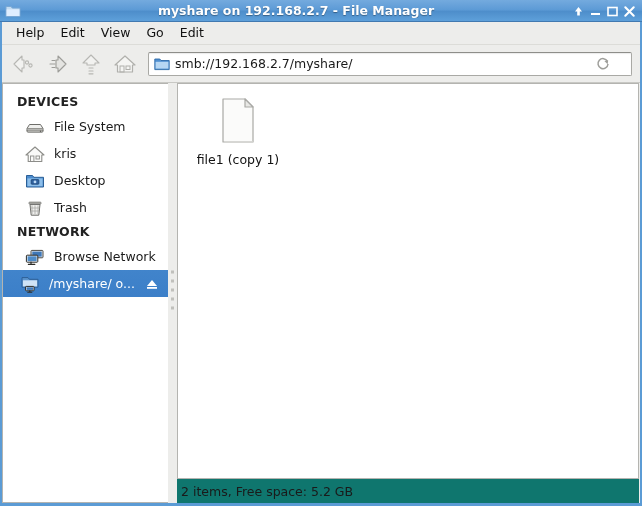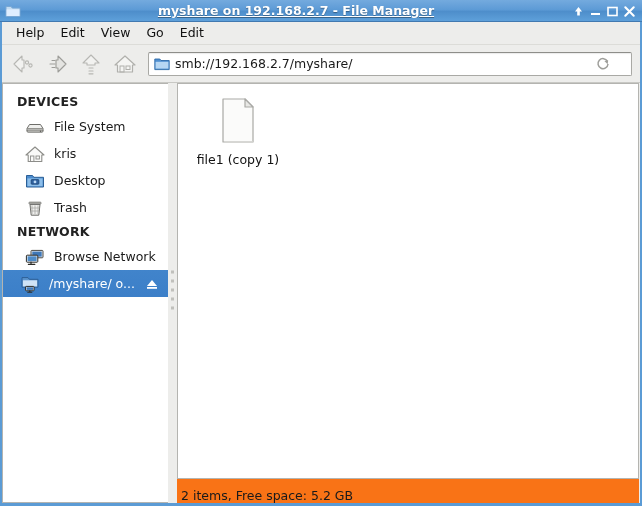--- a/index.html
+++ b/index.html
@@ -46,21 +46,20 @@
   #title-text {
     flex: 1 1 auto;
     text-align: center;
     font-size: 12.5px;
     font-weight: bold;
     color: #ffffff;
     white-space: nowrap;
     overflow: hidden;
     text-shadow: 0 1px 1px rgba(0,0,0,0.35);
     letter-spacing: 0px;
-    text-decoration: underline;
   }
   .titlebtn {
     width: 17px; height: 16px;
     flex: 0 0 17px;
     position: relative;
     cursor: default;
   }
   .titlebtn svg { display: block; position: absolute; left: 0; top: 0; }
 
   
@@ -236,25 +235,25 @@
     text-align: center;
     white-space: nowrap;
     overflow: hidden;
     max-width: 92px;
   }
 
   #statusbar {
     flex: 0 0 24px;
     height: 24px;
     display: flex;
-    align-items: flex-end;
+    align-items: center;
     padding-left: 4px;
     font-size: 12.5px;
     color: #1a1a1a;
-    background: #f97316;
+    background: #0f766e;
     white-space: nowrap;
   }
 </style>
 </head>
 <body>
 
 <div id="window">
 
   <div id="titlebar">
     <div id="title-icon">

